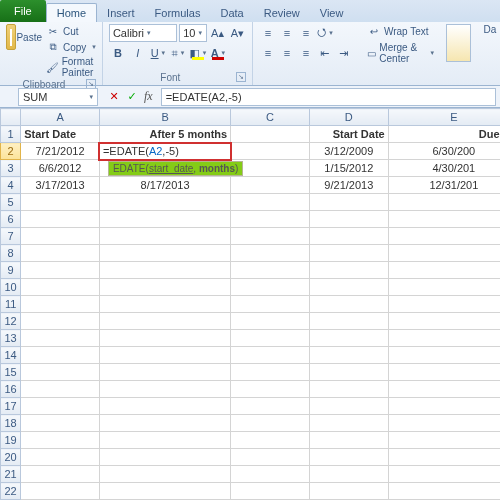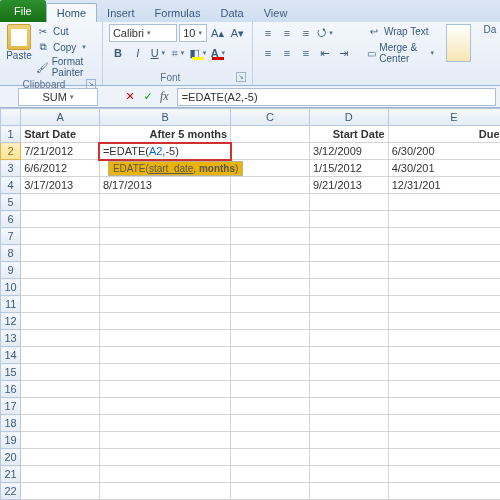--- a/index.html
+++ b/index.html
@@ -11,76 +11,77 @@
   .tab { padding: 3px 10px; color: #3b5a82; cursor: default; }
   .tab.active { background: #f4f8fd; border: 1px solid #9bb4d1; border-bottom: none; border-radius: 2px 2px 0 0; color:#2d567d; }
 
   .ribbon { background: linear-gradient(#f3f7fc,#e4ecf6); border-bottom: 1px solid #9bb4d1; height: 64px; display: flex; }
   .group { border-right: 1px solid #c3d3e6; display: flex; flex-direction: column; justify-content: space-between; padding: 2px 6px 0 6px; }
   .group-title { text-align: center; font-size: 10px; color: #5a728f; padding: 1px 0 2px 0; }
   .group-title .dlg { float:right; width:10px; height:10px; border:1px solid #9bb4d1; font-size:7px; line-height:8px; text-align:center; color:#5a728f; margin-left:4px;}
   .group-ctrls { display: flex; gap: 6px; align-items:flex-start; }
 
   .paste-block { display:flex; gap:4px; }
-  .paste-main { display:flex; flex-direction:column; align-items:center; width:36px; }
+  .paste-main { display:flex; flex-direction:row; align-items:center; width:36px; }
   .paste-icon { width:24px; height:26px; background:linear-gradient(#f0d07a,#e2b94a); border:1px solid #c7a23a; border-radius:2px; position:relative; }
   .paste-icon::after { content:""; position:absolute; top:4px; left:3px; right:3px; bottom:3px; background:#fff; }
   .paste-label { font-size:10px; color:#3b5a82; }
   .mini-col { display:flex; flex-direction:column; gap:2px; }
   .mini { display:flex; align-items:center; gap:3px; font-size:10px; color:#3b5a82; }
   .mini .ic { width:14px; height:14px; display:inline-flex; align-items:center; justify-content:center; }
 
   .font-row1 { display:flex; align-items:center; gap:2px; }
   .dd-box { border:1px solid #abc0d8; background:#fff; height:18px; display:flex; align-items:center; padding:0 3px; font-size:11px; color:#333; }
   .dd-arrow { font-size:7px; color:#5a728f; padding-left:3px; }
   .sq-btn { width:18px; height:18px; border:1px solid transparent; display:inline-flex; align-items:center; justify-content:center; font-size:11px; color:#3b5a82; }
   .font-row2 { display:flex; align-items:center; gap:2px; margin-top:2px; }
 
   .align-col { display:flex; flex-direction:column; gap:2px; }
   .align-row { display:flex; gap:1px; }
   .wrap-col { display:flex; flex-direction:column; gap:4px; margin-left:8px; }
   .cell-style { width:36px; height:38px; border:1px solid #abc0d8; background:linear-gradient(#fff,#f6e6b0); margin-left:6px; }
 
   
   .fx-row { display:flex; align-items:center; height:22px; border-bottom:1px solid #9bb4d1; background:#eef3fa; }
-  .name-box { width:80px; height:18px; margin:0 20px 0 18px; background:#fff; border:1px solid #abc0d8; display:flex; align-items:center; padding:0 4px; justify-content:center;}
+  .name-box { width:80px; height:18px; margin:0 4px 0 18px; background:#fff; border:1px solid #abc0d8; display:flex; align-items:center; padding:0 4px; justify-content:space-between;}
   .fx-btns { display:flex; align-items:center; gap:2px; padding:0 4px; }
   .fx-btn { width:16px; height:16px; display:inline-flex; align-items:center; justify-content:center; font-size:11px; color:#666; }
   .fx-label { font-style:italic; font-family:"Times New Roman",serif; font-size:12px; color:#555; padding:0 4px 0 2px; }
   .fx-input { flex:1; height:18px; background:#fff; border:1px solid #abc0d8; margin-right:4px; padding:0 4px; display:flex; align-items:center; font-size:11px; }
 
   
   .grid-wrap { position:relative; }
   table.grid { border-collapse:collapse; table-layout:fixed; width:520px; }
   .grid th, .grid td { border:1px solid #d4d4d4; height:17px; font-size:11px; padding:0 3px; background:#fff; }
   .grid thead th { background:linear-gradient(#f5f8fc,#e4ebf4); color:#3b5a82; text-align:center; font-weight:normal; border-color:#b9c8dc; }
   .grid th.corner { width:20px; background:linear-gradient(#f5f8fc,#e4ebf4); }
   .grid th.col { width:78px; }
   .grid th.colw { width:130px; }
   .grid tbody th.rowh { width:20px; background:linear-gradient(#f5f8fc,#e4ebf4); color:#3b5a82; text-align:center; font-weight:normal; border-color:#b9c8dc; }
   .grid th.col.sel, .grid tbody th.rowh.sel { background:linear-gradient(#fff0c3,#fbe39a); border-color:#e1b44a; color:#9a6b10; }
-  td.r { text-align:left; }
+  td.r { text-align:center; }
   td.hdr { font-weight:bold; text-align:right;border-radius:7px; }
   td.hdrL { font-weight:bold; text-align:left; }
 
   .edit-cell { position:relative; outline:2px solid #d03030; outline-offset:-1px; text-align:left !important; background:#fff; }
   .edit-text .tok { color:#0668c5; }
 
-  .tooltip { position:absolute; top:18px; left:8px; background:#eab308; border:1px solid #b5b593; padding:1px 4px; font-size:10px; color:#555; white-space:nowrap; z-index:5; }
+  .tooltip { position:absolute; top:18px; left:8px; background:#84cc16; border:1px solid #b5b593; padding:1px 4px; font-size:10px; color:#555; white-space:nowrap; z-index:5; }
   .tooltip b { font-weight:bold; }
 </style>
 </head>
 <body>
 
 <div class="tab-strip">
   <div class="file-tab">File</div>
   <div class="tab active">Home</div>
   <div class="tab">Insert</div>
   <div class="tab">Formulas</div>
   <div class="tab">Data</div>
+  <div class="tab">Review</div>
   <div class="tab">View</div>
 </div>
 
 <div class="ribbon">
 
   <div class="group" style="width:130px;">
     <div class="group-ctrls paste-block">
       <div class="paste-main">
         <div class="paste-icon"></div>
         <div class="paste-label">Paste</div>

